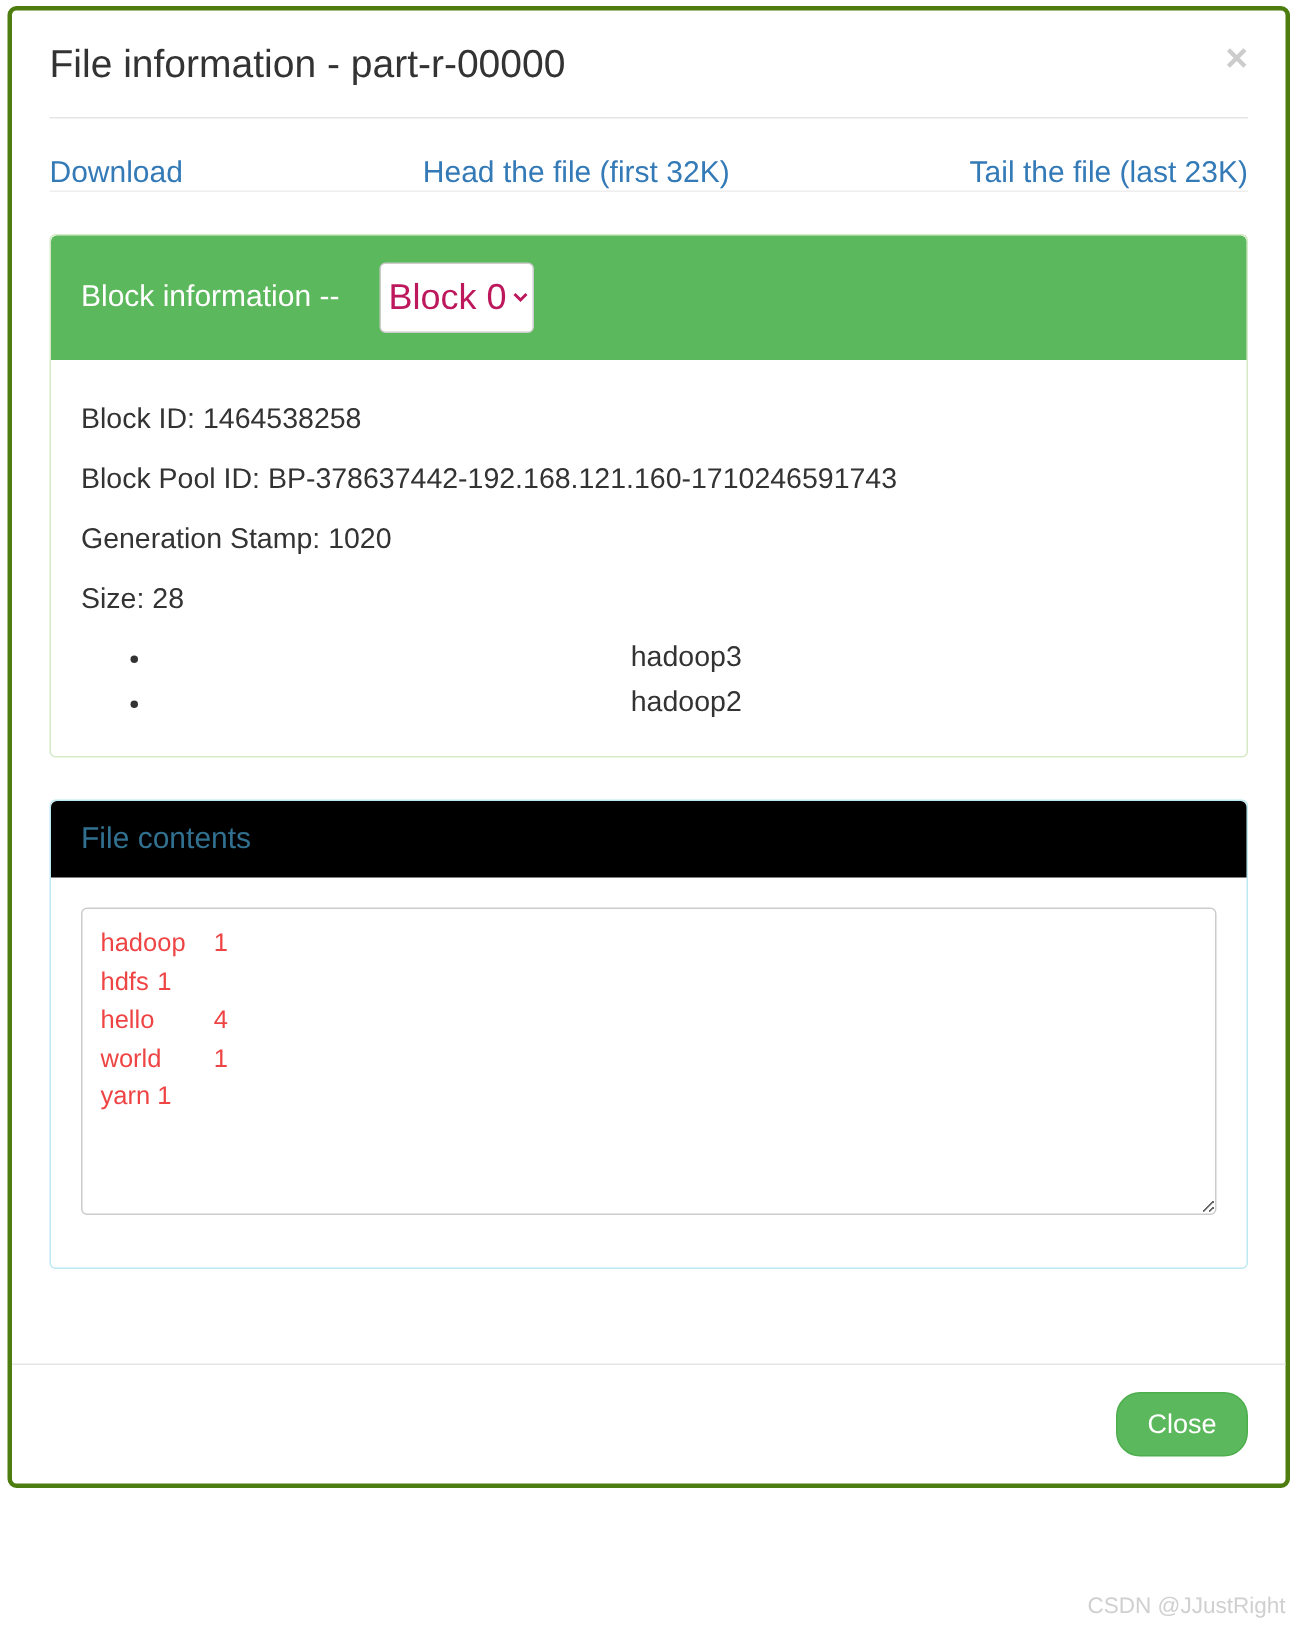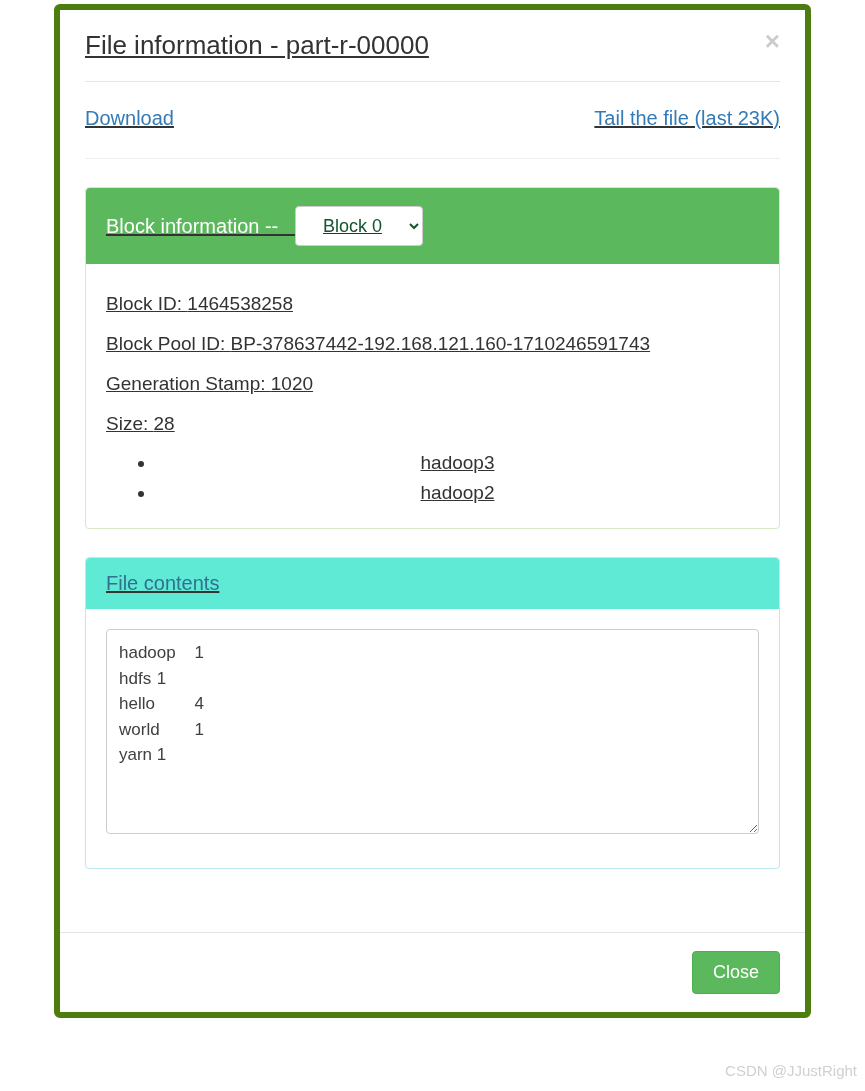--- a/index.html
+++ b/index.html
@@ -8,27 +8,26 @@
       padding: 0;
     }
     body {
       font-family: "Helvetica Neue", Helvetica, Arial, sans-serif;
       font-size: 14px;
       color: #333;
       background: #fff;
       padding: 4px;
     }
     .modal {
-      border: 6px solid #4d7c0f;
+      border: 3px solid #4d7c0f;
       border-radius: 6px;
-      width: 757px;
+      width: 855px;
       margin: 0 auto;
       background: #fff;
       position: relative;
-      text-decoration: underline;
     }
     .modal-header {
       padding: 20px 25px 20px 25px;
       border-bottom: 1px solid #e5e5e5;
       margin: 0 25px;
       padding-left: 0;
       padding-right: 0;
       position: relative;
     }
     .modal-title {
@@ -47,21 +46,20 @@
       background: none;
       border: none;
       line-height: 1;
     }
     .modal-body {
       padding: 25px;
     }
     .link-row {
       display: flex;
       justify-content: space-between;
-      padding-bottom: 28px;
       border-bottom: 1px solid #eee;
       margin-bottom: 28px;
     }
     .link-row a {
       color: #337ab7;
       text-decoration: none;
       font-size: 20px;
       cursor: pointer;
     }
     .panel {
@@ -73,84 +71,85 @@
     }
     .panel-success .panel-heading {
       background-color: #5cb85c;
       color: #fff;
       padding: 18px 20px;
       border-top-left-radius: 4px;
       border-top-right-radius: 4px;
       font-size: 20px;
       display: flex;
       align-items: center;
+      gap: 10px;
     }
     .panel-success .panel-heading select {
-      font-size: 18px;
-      padding: 8px 23px;
+      font-size: 24px;
+      padding: 8px 1px;
       border: 1px solid #ccc;
       border-radius: 4px;
       background: #fff;
-      color: #14532d;
+      color: #be185d;
       cursor: pointer;
     }
     .panel-body {
       padding: 20px;
       font-size: 19px;
       color: #333;
       line-height: 2.1;
     }
     .panel-body ul {
       padding-left: 50px;
       margin-top: 4px;
       text-align: center;
     }
     .panel-body ul li {
       line-height: 1.6;
     }
     .panel-info {
       border: 1px solid #bce8f1;
     }
     .panel-info .panel-heading {
-      background-color: #5eead4;
+      background-color: #000000;
       color: #31708f;
       padding: 14px 20px;
       border-top-left-radius: 4px;
       border-top-right-radius: 4px;
       font-size: 20px;
     }
     .panel-info .panel-body {
       padding: 20px;
     }
     textarea.file-contents {
       width: 100%;
       height: 205px;
       border: 1px solid #ccc;
       border-radius: 4px;
       padding: 10px 12px;
       font-family: "Helvetica Neue", Helvetica, Arial, sans-serif;
       font-size: 17px;
-      color: #404040;
+      color: #ef4444;
       resize: both;
       line-height: 1.5;
       tab-size: 8;
     }
     .modal-footer {
       padding: 18px 25px;
       border-top: 1px solid #e5e5e5;
       text-align: right;
       margin-top: 10px;
     }
     .btn-close {
       background-color: #5cb85c;
       border: 1px solid #4cae4c;
       color: #fff;
       padding: 10px 20px;
       font-size: 18px;
-      border-radius: 4px;
+      border-radius: 16px;
       cursor: pointer;
     }
     .watermark {
       position: fixed;
       right: 8px;
       bottom: 12px;
       font-size: 15px;
       color: #d0d0d0;
       font-family: Arial, sans-serif;
       pointer-events: none;
@@ -166,20 +165,21 @@
 
   <div class="modal-header">
     <h3 class="modal-title">File information - part-r-00000</h3>
     <button class="close-x">×</button>
   </div>
 
   <div class="modal-body">
 
     <div class="link-row">
       <a>Download</a>
+      <a>Head the file (first 32K)</a>
       <a>Tail the file (last 23K)</a>
     </div>
 
     <div class="panel panel-success">
       <div class="panel-heading">
         <span class="block-label">Block information --   </span>
         <select>
           <option>Block 0</option>
         </select>
       </div>

